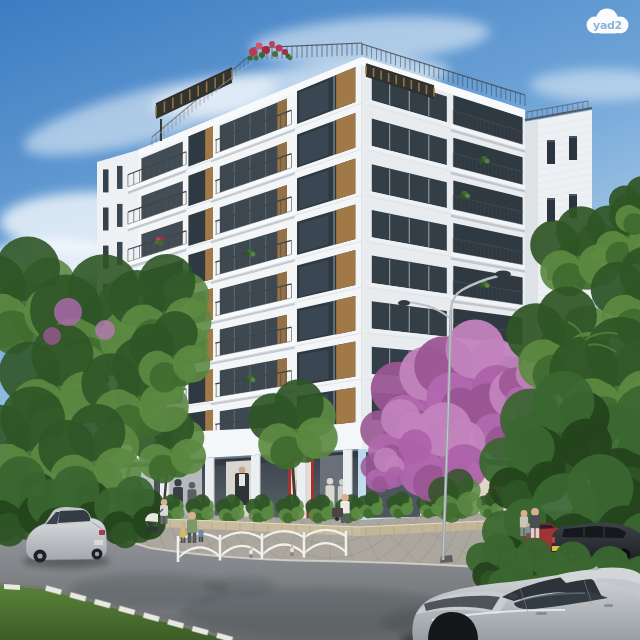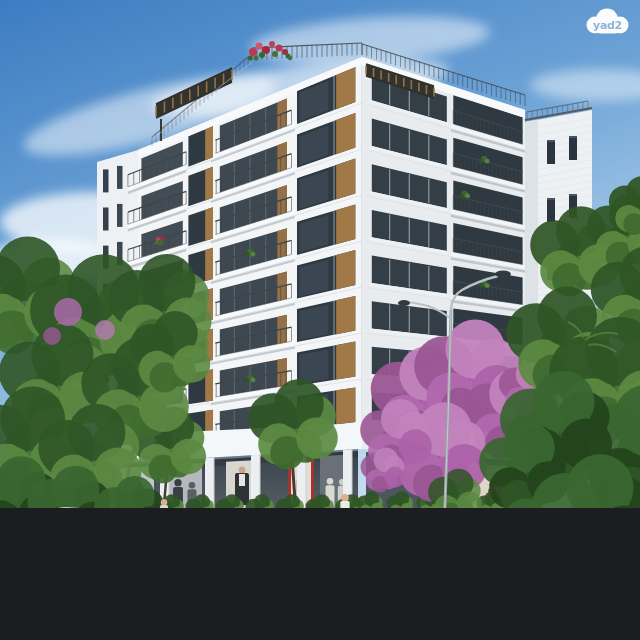--- a/index.html
+++ b/index.html
@@ -1,16 +1,16 @@
 <!DOCTYPE html>
 <html><head>
 <meta charset="utf-8">
 <style>
   html,body{margin:0;padding:0;background:#1b1d20;}
-  figure.shot{margin:0;width:640px;height:508px;position:relative;overflow:hidden;
+  figure.shot{margin:0;width:640px;height:640px;position:relative;overflow:hidden;
     font-family:"DejaVu Sans","Liberation Sans",sans-serif;}
   svg.scene{position:absolute;inset:0;display:block;}
   .badge{position:absolute;top:7px;right:7px;width:52px;height:30px;}
   .badge svg{display:block;width:100%;height:100%;}
   .badge text{font-family:"DejaVu Sans","Liberation Sans",sans-serif;font-weight:bold;
     font-size:11px;letter-spacing:-0.3px;}
 </style>
 </head>
 <body>
 

